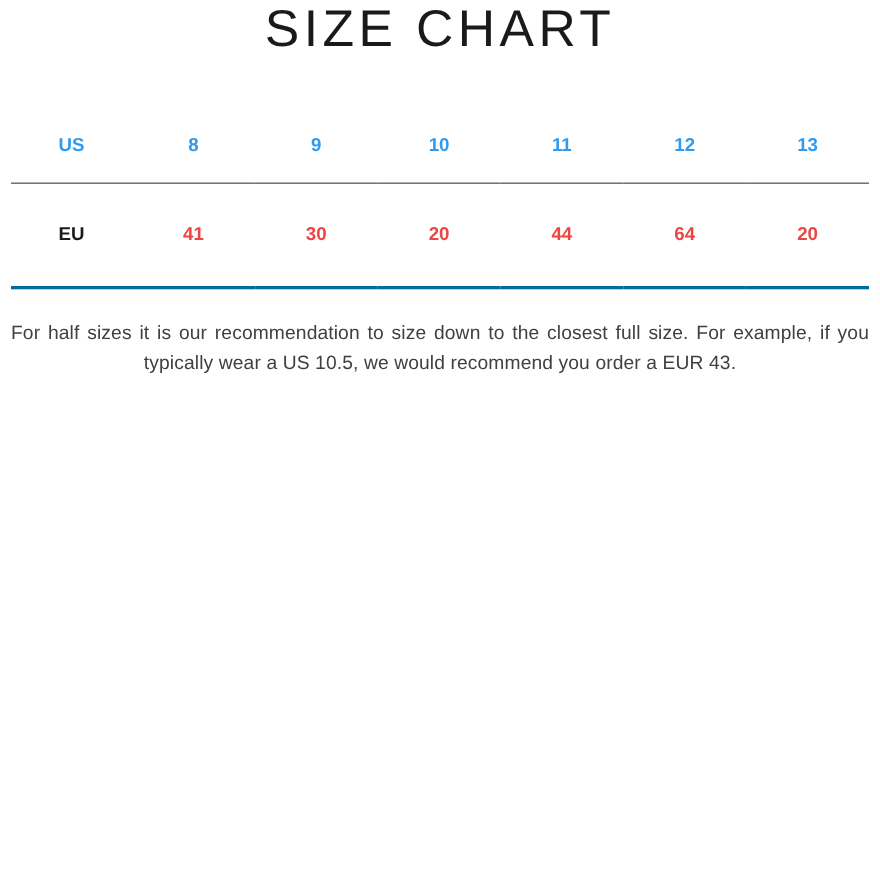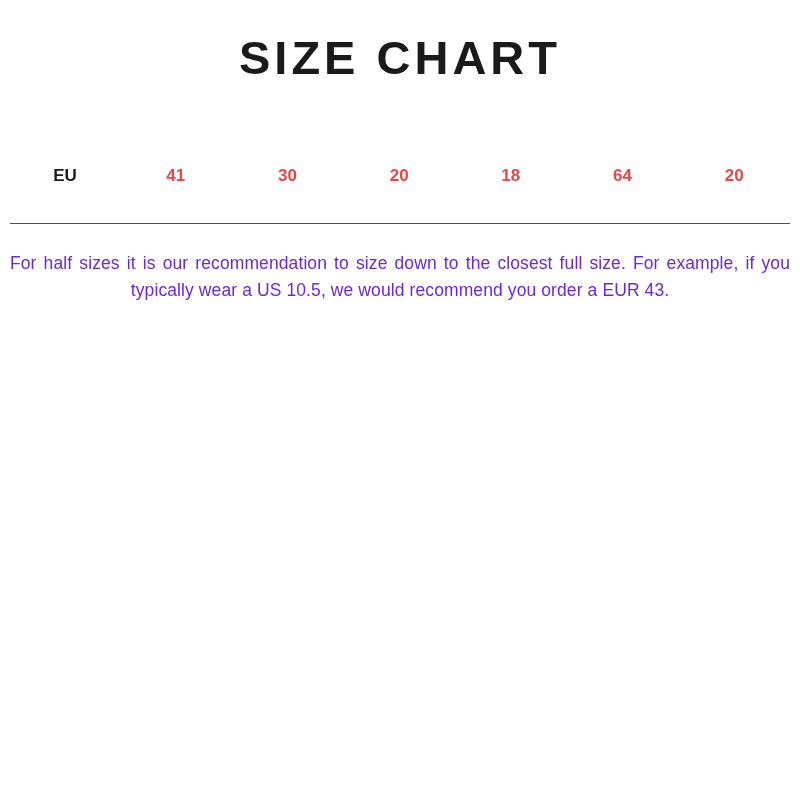--- a/index.html
+++ b/index.html
@@ -16,25 +16,24 @@
   }
   .page {
     position: relative;
     width: 800px;
     height: 800px;
     box-sizing: border-box;
   }
   .title {
     text-align: center;
     font-size: 47px;
-    font-weight: bold;
+    font-weight: normal;
     letter-spacing: 4px;
     color: #1a1a1a;
     margin: 0;
-    padding-top: 32px;
     line-height: 1.1;
   }
   .chart {
     margin-top: 46px;
     padding: 0 10px;
   }
   table.size-table {
     width: 780px;
     margin: 0 auto;
     border-collapse: collapse;
@@ -52,58 +51,67 @@
     color: #2e9bf0;
   }
   tr.row-eu td {
     height: 93px;
     color: #ef4444;
   }
   tr.row-us {
     border-bottom: 1px solid #3a3a3a;
   }
   tr.row-eu {
-    border-bottom: 1px solid #0369a1;
+    border-bottom: 3px solid #0369a1;
   }
   td.label-cell {
     width: 110px;
   }
   tr.row-us td.label-cell {
     color: #2e9bf0;
   }
   tr.row-eu td.label-cell {
     color: #1a1a1a;
   }
   .note {
     width: 780px;
     margin: 26px auto 0 auto;
     font-size: 17.5px;
     line-height: 1.55;
-    color: #6d28d9;
+    color: #404040;
     text-align: justify;
     text-align-last: center;
     letter-spacing: 0.1px;
   }
 </style>
 </head>
 <body>
 
 <div class="page">
 
   <h1 class="title">SIZE CHART</h1>
 
   <div class="chart">
     <table class="size-table">
       <tbody>
+        <tr class="row-us">
+          <td class="label-cell">US</td>
+          <td>8</td>
+          <td>9</td>
+          <td>10</td>
+          <td>11</td>
+          <td>12</td>
+          <td>13</td>
+        </tr>
         <tr class="row-eu">
           <td class="label-cell">EU</td>
           <td>41</td>
           <td>30</td>
           <td>20</td>
-          <td>18</td>
+          <td>44</td>
           <td>64</td>
           <td>20</td>
         </tr>
       </tbody>
     </table>
   </div>
 
   <p class="note">For half sizes it is our recommendation to size down to the closest full size.  For example, if you typically wear a US 10.5, we would recommend you order a EUR 43.</p>
 
 </div>

